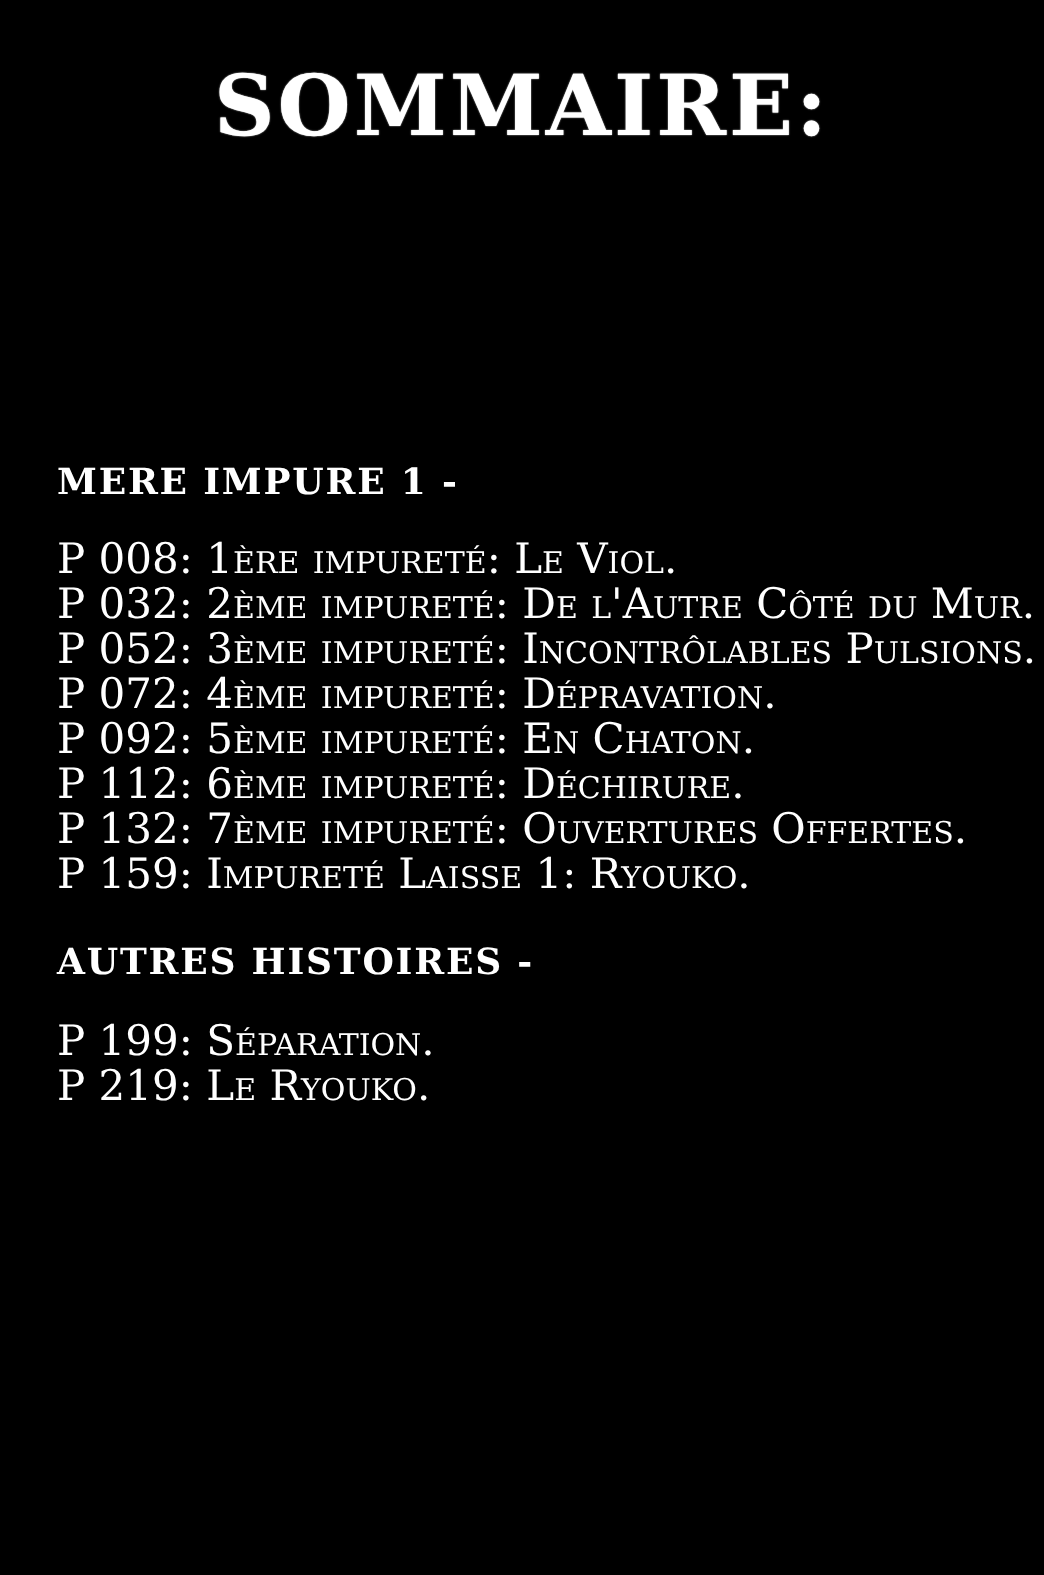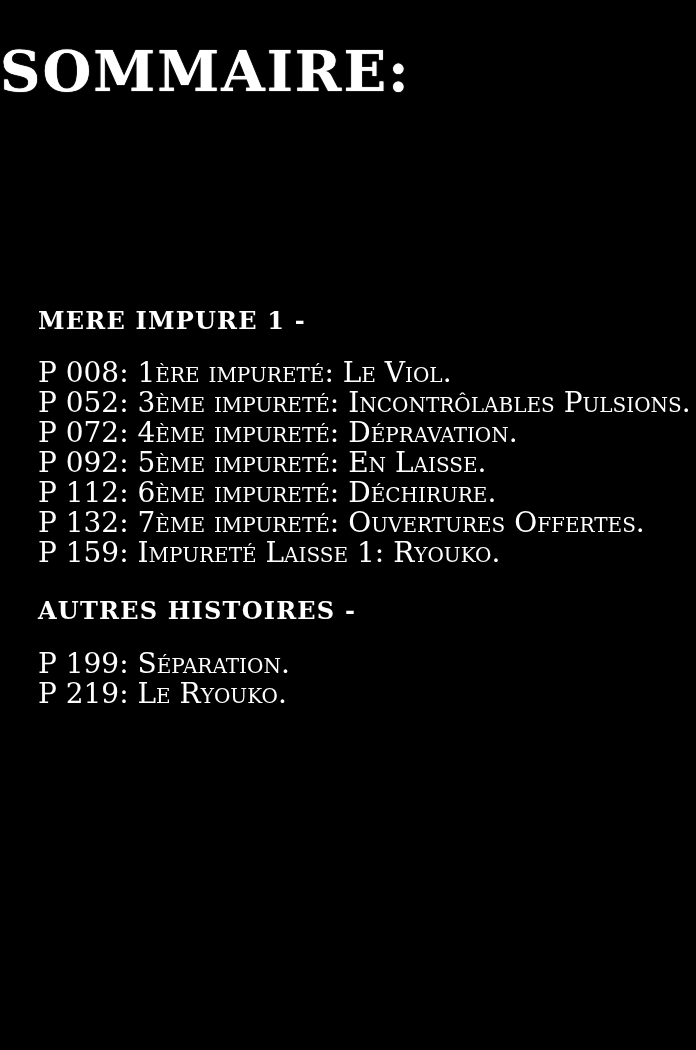--- a/index.html
+++ b/index.html
@@ -20,21 +20,21 @@
     height: 1050px;
     background: #000000;
     position: relative;
     box-sizing: border-box;
   }
   .title {
     position: absolute;
     top: 38px;
     left: 0;
     width: 696px;
-    text-align: left;
+    text-align: center;
     font-family: "DejaVu Serif", serif;
     font-weight: bold;
     font-size: 56px;
     letter-spacing: 2px;
     color: #ffffff;
     font-variant: small-caps;
     text-shadow: 0 0 1px #ffffff;
   }
   .content {
     position: absolute;
@@ -79,23 +79,24 @@
 <div class="page">
 
   <div class="title">SOMMAIRE:</div>
 
   <div class="content">
 
     <div class="section">
       <div class="section-heading">MERE IMPURE 1 -</div>
       <ul class="entry-list">
         <li class="entry">P 008: 1ère impureté: Le Viol.</li>
+        <li class="entry">P 032: 2ème impureté: De l'Autre Côté du Mur.</li>
         <li class="entry">P 052: 3ème impureté: Incontrôlables Pulsions.</li>
         <li class="entry">P 072: 4ème impureté: Dépravation.</li>
-        <li class="entry">P 092: 5ème impureté: En Laisse.</li>
+        <li class="entry">P 092: 5ème impureté: En Chaton.</li>
         <li class="entry">P 112: 6ème impureté: Déchirure.</li>
         <li class="entry">P 132: 7ème impureté: Ouvertures Offertes.</li>
         <li class="entry">P 159: Impureté Laisse 1: Ryouko.</li>
       </ul>
     </div>
 
     <div class="section-gap"></div>
 
     <div class="section">
       <div class="section-heading section-two-heading">AUTRES HISTOIRES -</div>

